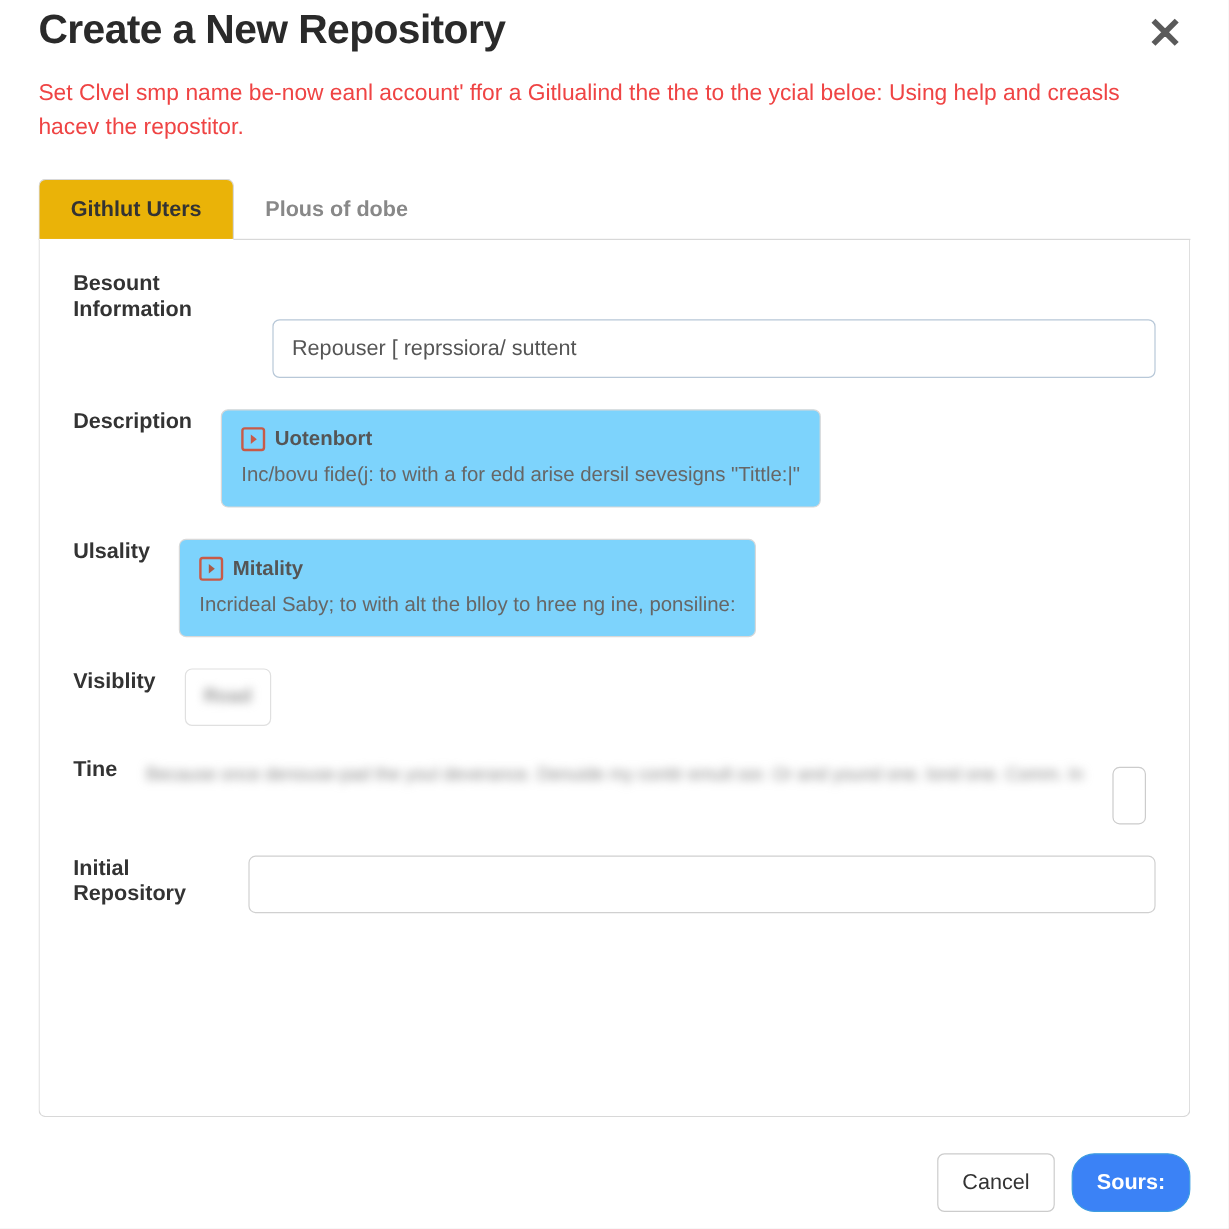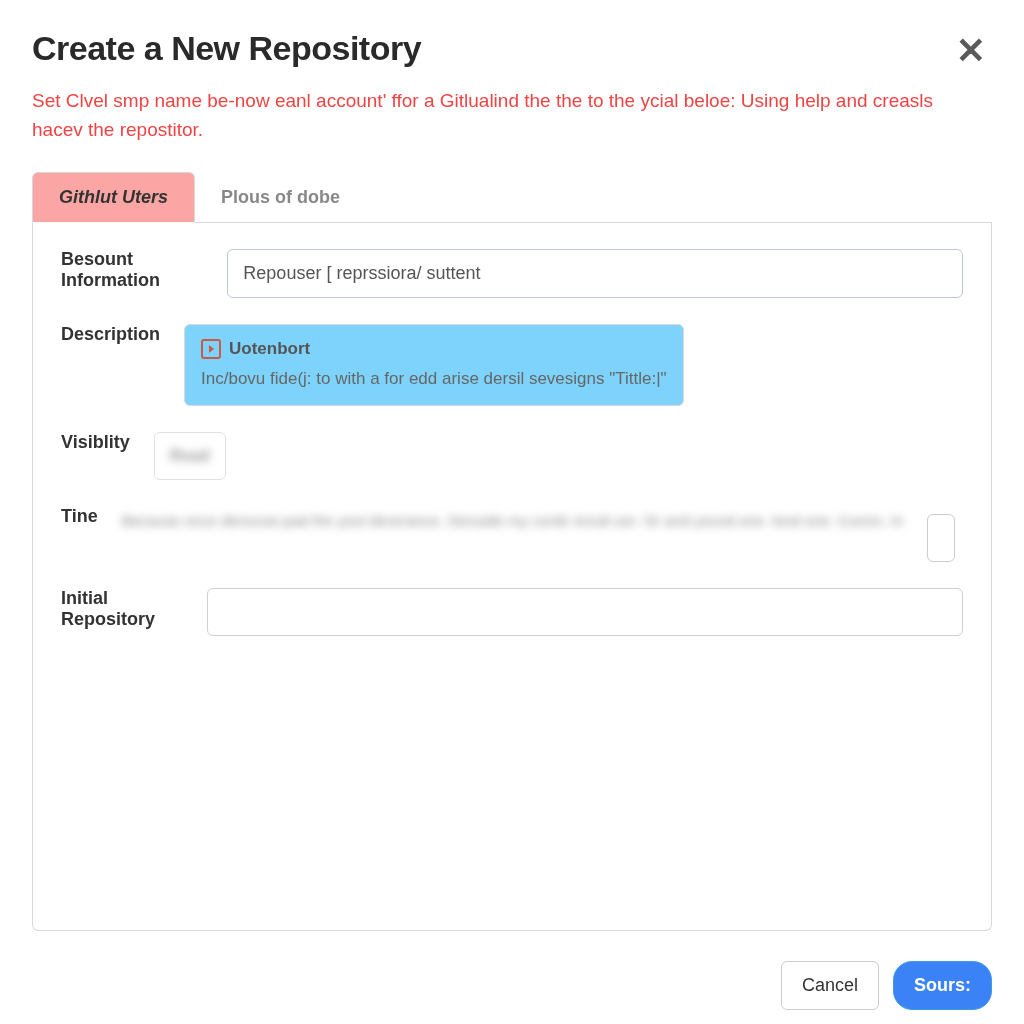--- a/index.html
+++ b/index.html
@@ -19,21 +19,20 @@
       padding: 0 32px;
       height: 100%;
       display: flex;
       flex-direction: column;
     }
     .modal-header {
       display: flex;
       align-items: flex-start;
       justify-content: space-between;
       padding-top: 6px;
-      margin-top: 23px;
     }
     .modal-title {
       font-size: 34px;
       font-weight: 700;
       color: #2a2a2a;
       letter-spacing: -0.5px;
     }
     .close-btn {
       background: none;
       border: none;
@@ -65,22 +64,21 @@
       cursor: pointer;
       color: #888;
       border-top-left-radius: 6px;
       border-top-right-radius: 6px;
     }
     .tab.active {
       color: #333;
       border: 1px solid #d8d8d8;
       border-bottom: 1px solid #fff;
       margin-bottom: -1px;
-      background: #fca5a5;
-      font-style: italic;
+      background: #eab308;
     }
     .tab-content {
       border: 1px solid #d8d8d8;
       border-top: none;
       border-bottom-left-radius: 6px;
       border-bottom-right-radius: 6px;
       padding: 26px 28px 40px 28px;
       flex: 1;
       display: flex;
       flex-direction: column;
@@ -99,20 +97,21 @@
     }
     .text-input {
       width: 100%;
       padding: 13px 15px;
       font-size: 18px;
       border: 1px solid #b8c8d8;
       border-radius: 6px;
       background: #fff;
       color: #555;
       outline: none;
+      margin-top: 40px;
     }
     .info-card {
       border: 1px solid #d8d8d8;
       border-radius: 6px;
       background: #7dd3fc;
       padding: 14px 16px;
     }
     .info-card-header {
       display: flex;
       align-items: center;
@@ -243,20 +242,30 @@
       <label class="form-label">Description</label>
       <div class="info-card">
         <div class="info-card-header">
           <span class="info-icon"></span>
           <span class="info-title">Uotenbort</span>
         </div>
         <div class="info-desc">Inc/bovu fide(j: to with a for edd arise dersil sevesigns "Tittle:|"</div>
       </div>
     </div>
 
+    <div class="form-group">
+      <label class="form-label">Ulsality</label>
+      <div class="info-card">
+        <div class="info-card-header">
+          <span class="info-icon arrow"></span>
+          <span class="info-title">Mitality</span>
+        </div>
+        <div class="info-desc">Incrideal Saby; to with alt the blloy to hree ng ine, ponsiline:</div>
+      </div>
+    </div>
 
     <div class="form-group">
       <label class="form-label">Visiblity</label>
       <div class="blurred-box">
         <span class="blur-text">Road</span>
       </div>
     </div>
 
     <div class="form-group">
       <label class="form-label">Tine</label>

